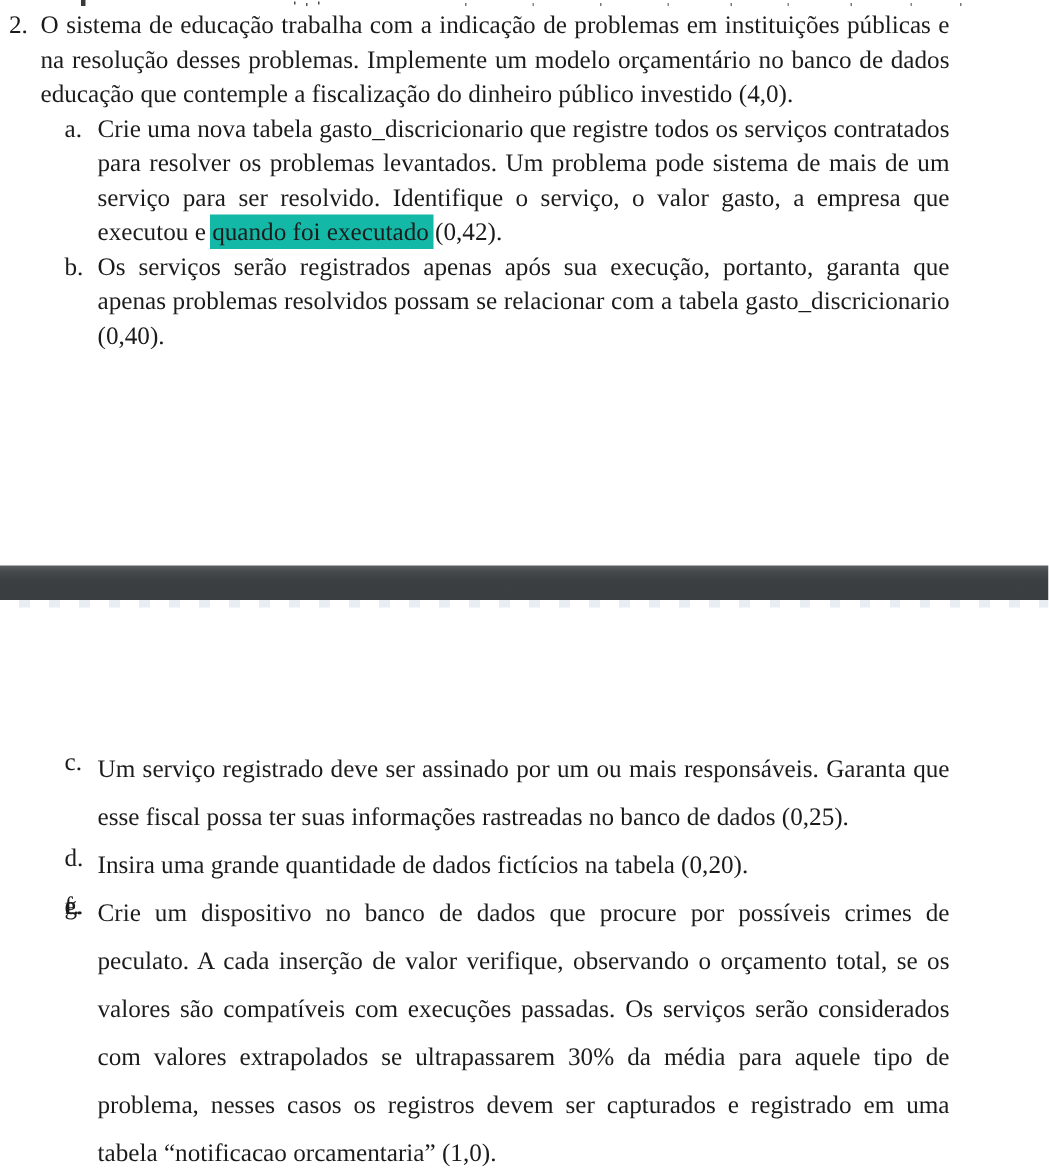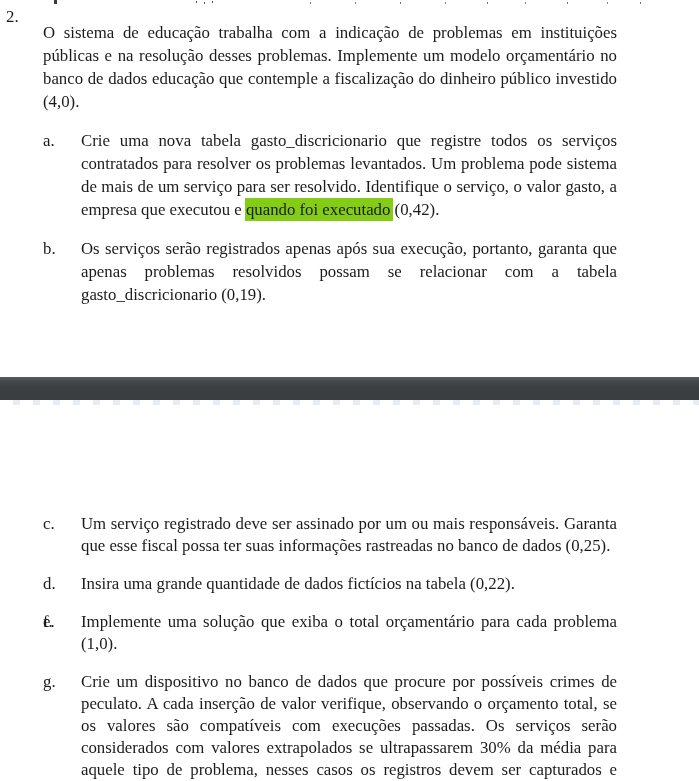--- a/index.html
+++ b/index.html
@@ -58,43 +58,43 @@
     padding: 1px 66px 0 27px;
   }
   .q-num {
     position: absolute;
     left: 6px;
     top: 1px;
     font-size: 16.8px;
     line-height: 23px;
   }
   p.para {
-    margin: 16px;
+    margin: 0;
     font-size: 16.8px;
     line-height: 23px;
     text-align: justify;
     text-align-last: left;
   }
 
   .subitem {
     position: relative;
     padding: 0 66px 0 65px;
   }
   .s-label {
     position: absolute;
     left: 43px;
     top: 0;
     font-size: 16.8px;
     line-height: 23px;
   }
   .page-slice.bottom .s-label { line-height: 22px; }
-  .page-slice.bottom p.para { line-height: 22px; }
+  .page-slice.bottom p.para { line-height: 32px; }
 
   .selection {
-    background: #84cc16;
+    background: #14b8a6;
     padding: 2px 3px 2px 1px;
     margin: -2px -3px -2px -1px;
   }
 
   
   .page-gap {
     height: 23px;
     background: linear-gradient(180deg, #5a5d60 0%, #45484b 20%, #3c3f42 45%, #3b3e41 100%);
   }
   .gap-artifacts {
@@ -132,47 +132,46 @@
       <p class="para">O sistema de educação trabalha com a indicação de problemas em instituições públicas e na resolução desses problemas. Implemente um modelo orçamentário no banco de dados educação que contemple a fiscalização do dinheiro público investido (4,0).</p>
     </div>
 
     <div class="subitem">
       <span class="s-label">a.</span>
       <p class="para"><span>Crie uma nova tabela gasto_discricionario que registre todos os serviços contratados para resolver os problemas levantados. Um problema pode sistema de mais de um serviço para ser resolvido. Identifique o serviço, o valor gasto, a empresa que executou e </span><span class="selection">quando foi executado</span><span> (0,42).</span></p>
     </div>
 
     <div class="subitem">
       <span class="s-label">b.</span>
-      <p class="para">Os serviços serão registrados apenas após sua execução, portanto, garanta que apenas problemas resolvidos possam se relacionar com a tabela gasto_discricionario (0,19).</p>
+      <p class="para">Os serviços serão registrados apenas após sua execução, portanto, garanta que apenas problemas resolvidos possam se relacionar com a tabela gasto_discricionario (0,40).</p>
     </div>
 
   </section>
 
   <div class="page-gap"></div>
   <div class="gap-artifacts"></div>
 
   <section class="page-slice bottom">
 
     <div class="subitem">
       <span class="s-label">c.</span>
       <p class="para">Um serviço registrado deve ser assinado por um ou mais responsáveis. Garanta que esse fiscal possa ter suas informações rastreadas no banco de dados (0,25).</p>
     </div>
 
     <div class="subitem">
       <span class="s-label">d.</span>
-      <p class="para">Insira uma grande quantidade de dados fictícios na tabela (0,22).</p>
+      <p class="para">Insira uma grande quantidade de dados fictícios na tabela (0,20).</p>
     </div>
 
     <div class="subitem">
       <span class="s-label">e.</span>
     </div>
 
     <div class="subitem">
       <span class="s-label">f.</span>
-      <p class="para">Implemente uma solução que exiba o total orçamentário para cada problema (1,0).</p>
     </div>
 
     <div class="subitem">
       <span class="s-label">g.</span>
       <p class="para">Crie um dispositivo no banco de dados que procure por possíveis crimes de peculato. A cada inserção de valor verifique, observando o orçamento total, se os valores são compatíveis com execuções passadas. Os serviços serão considerados com valores extrapolados se ultrapassarem 30% da média para aquele tipo de problema, nesses casos os registros devem ser capturados e registrado em uma tabela “notificacao  orcamentaria” (1,0).</p>
     </div>
 
   </section>
 
 </div>

